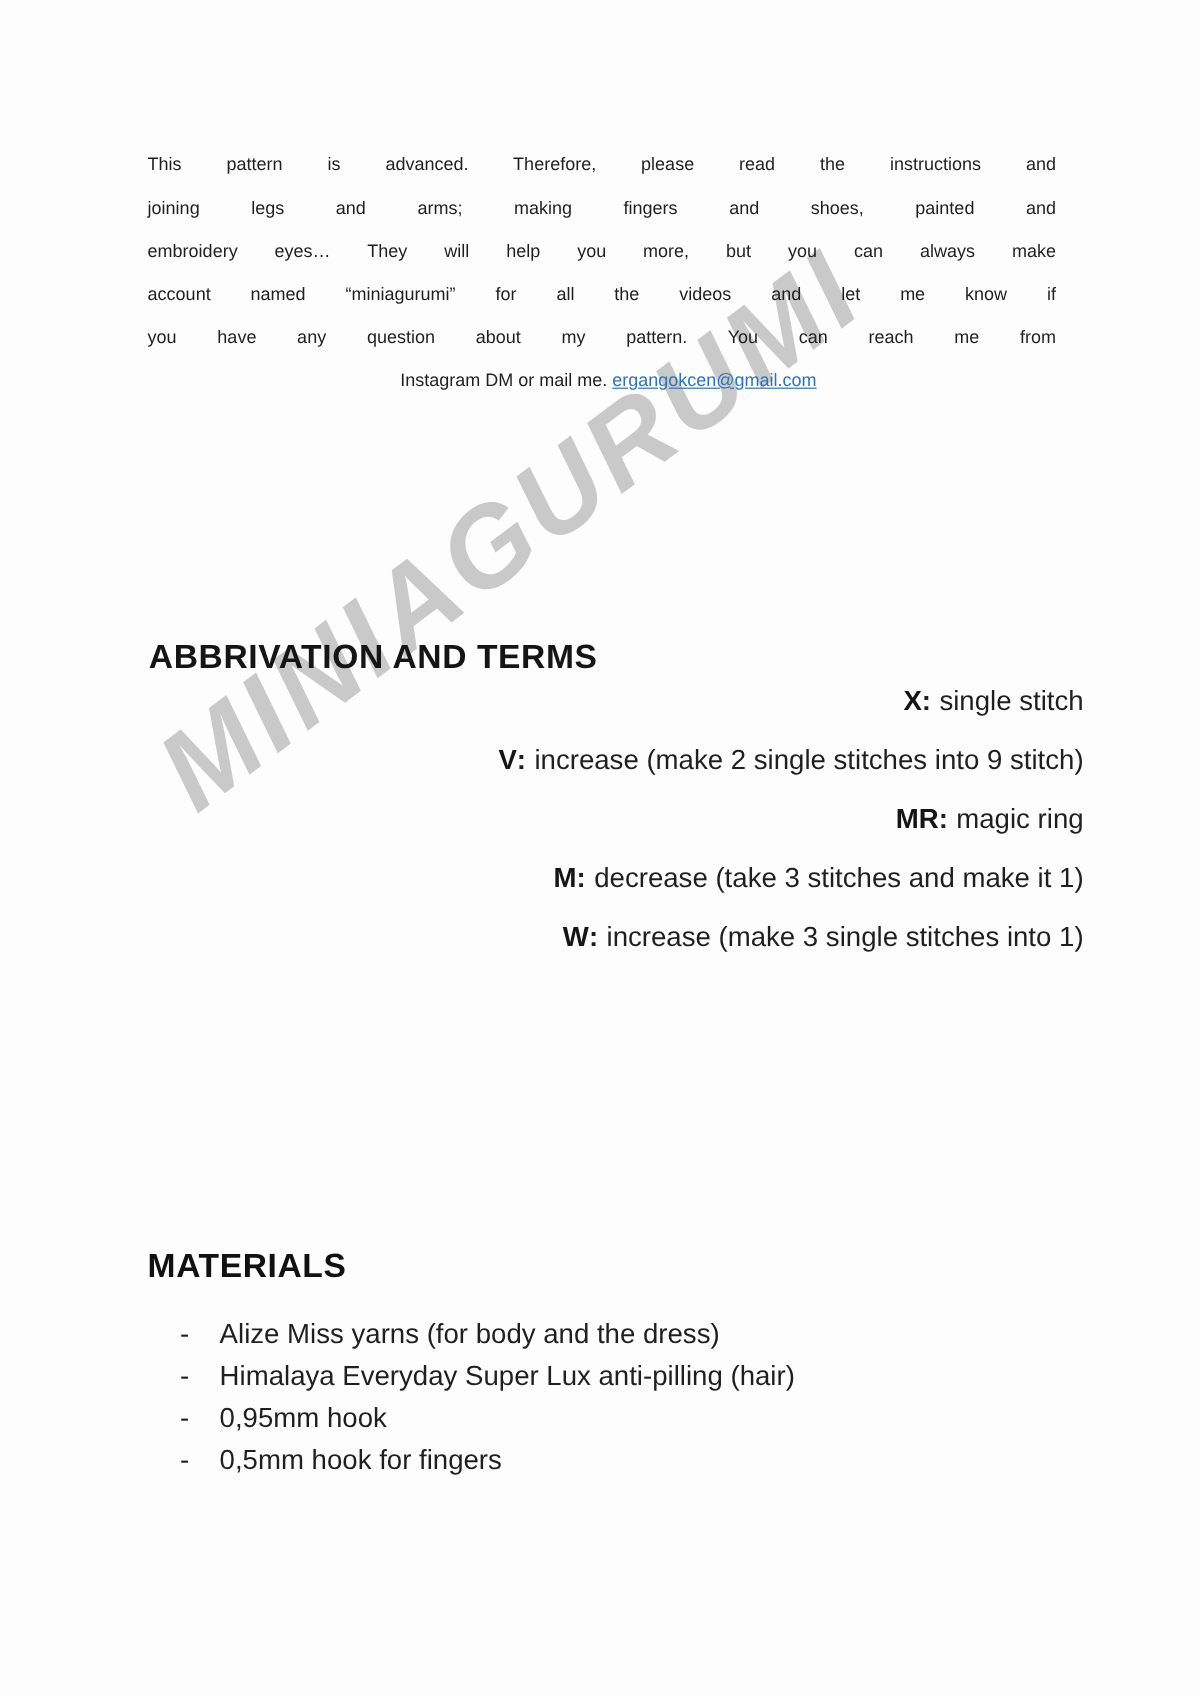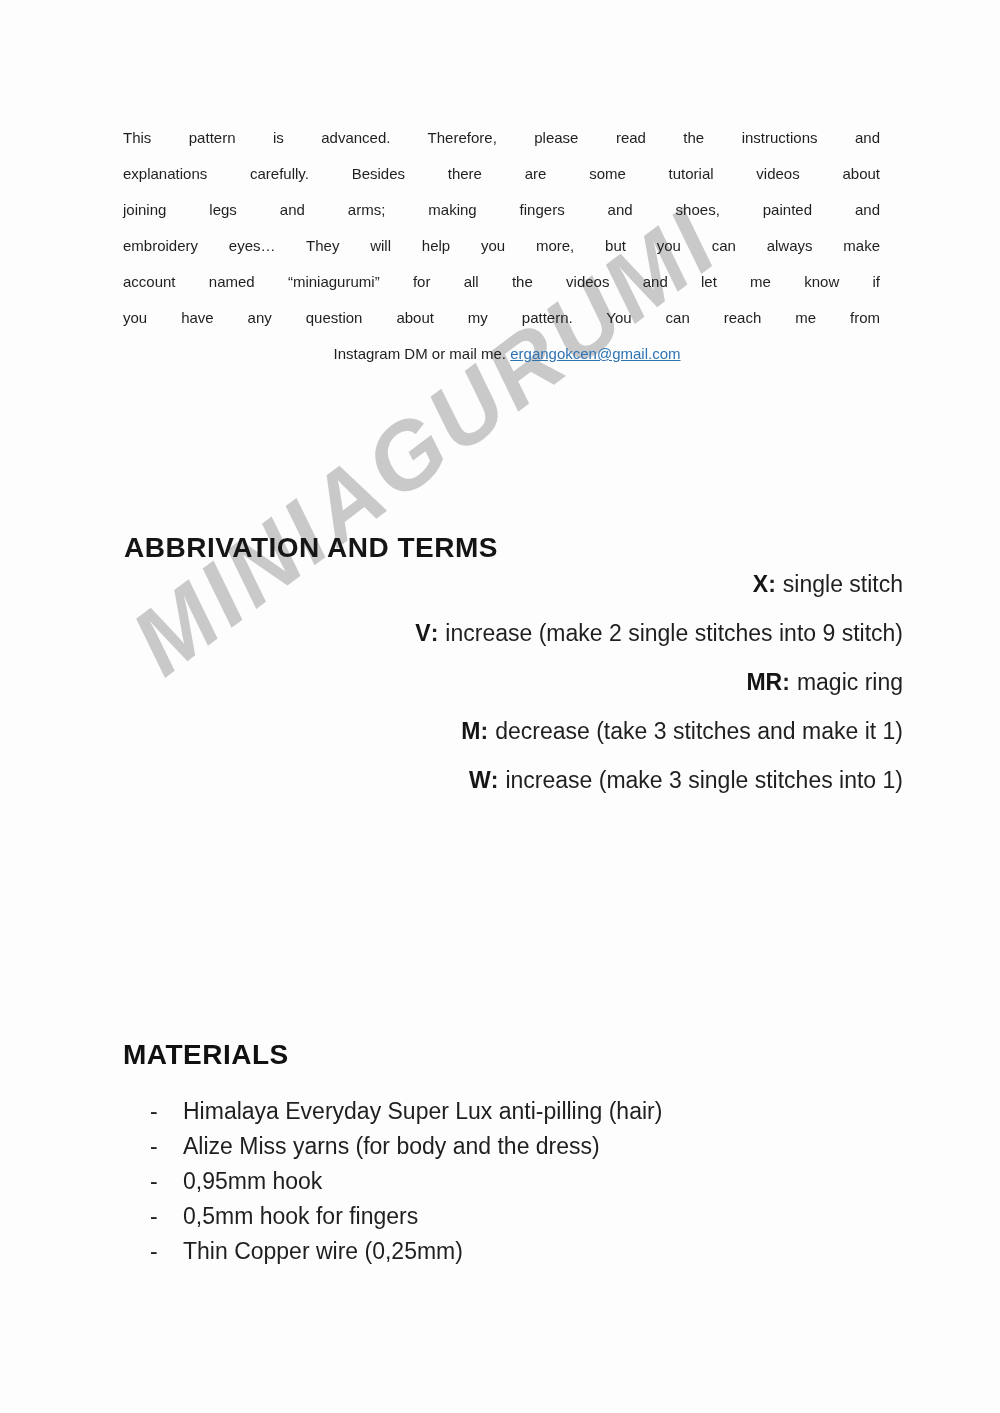--- a/index.html
+++ b/index.html
@@ -92,40 +92,38 @@
   }
 </style>
 </head>
 <body>
 
 <div class="page">
   <div class="watermark" style="color: rgb(201, 201, 201);">MINIAGURUMI</div>
 
   <div class="layer intro">
       <div class="jline">This pattern is advanced. Therefore, please read the instructions and</div>
-      <div class="jline">explanations carefully. Besides there are some tutorial videos about</div>
       <div class="jline">joining legs and arms; making fingers and shoes, painted and</div>
       <div class="jline">embroidery eyes… They will help you more, but you can always make</div>
       <div class="jline">account named “miniagurumi” for all the videos and let me know if</div>
       <div class="jline">you have any question about my pattern. You can reach me from</div>
       <div class="lastline"><span>Instagram DM or mail me. </span><a class="email-link" href="mailto:ergangokcen@gmail.com" style="color: rgb(46, 116, 181);">ergangokcen@gmail.com</a></div>
     </div>
 
   <div class="layer abbr-heading">ABBRIVATION AND TERMS</div>
 
   <div class="layer abbr-list">
       <div class="abbr-row"><span class="abbr-key">X</span><span class="abbr-colon">:</span><span class="abbr-def">single stitch</span></div>
       <div class="abbr-row"><span class="abbr-key">V</span><span class="abbr-colon">:</span><span class="abbr-def">increase (make 2 single stitches into 9 stitch)</span></div>
       <div class="abbr-row"><span class="abbr-key">MR</span><span class="abbr-colon">:</span><span class="abbr-def">magic ring</span></div>
       <div class="abbr-row"><span class="abbr-key">M</span><span class="abbr-colon">:</span><span class="abbr-def">decrease (take 3 stitches and make it 1)</span></div>
       <div class="abbr-row"><span class="abbr-key">W</span><span class="abbr-colon">:</span><span class="abbr-def">increase (make 3 single stitches into 1)</span></div>
     </div>
 
   <div class="layer materials-heading">MATERIALS</div>
 
   <div class="layer materials-list">
+      <div class="material-row"><span class="bullet-dash">-</span><span>Alize Miss yarns (for body and the dress)</span></div>
       <div class="material-row"><span class="bullet-dash">-</span><span>Himalaya Everyday Super Lux anti-pilling (hair)</span></div>
-      <div class="material-row"><span class="bullet-dash">-</span><span>Alize Miss yarns (for body and the dress)</span></div>
       <div class="material-row"><span class="bullet-dash">-</span><span>0,95mm hook</span></div>
       <div class="material-row"><span class="bullet-dash">-</span><span>0,5mm hook for fingers</span></div>
-      <div class="material-row"><span class="bullet-dash">-</span><span>Thin Copper wire (0,25mm)</span></div>
     </div>
 </div>
 
 </body></html>

